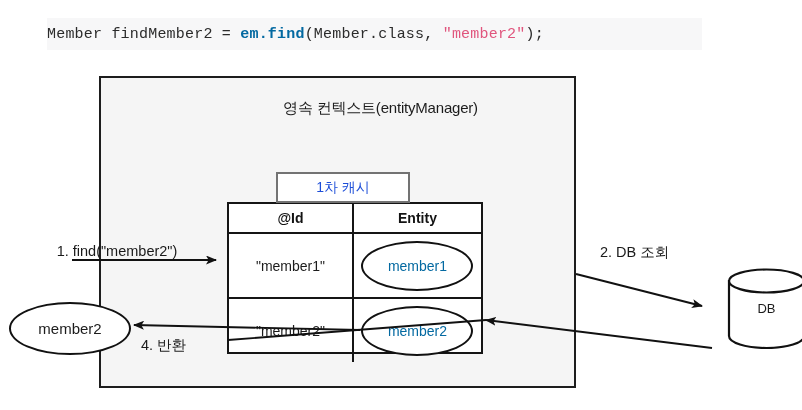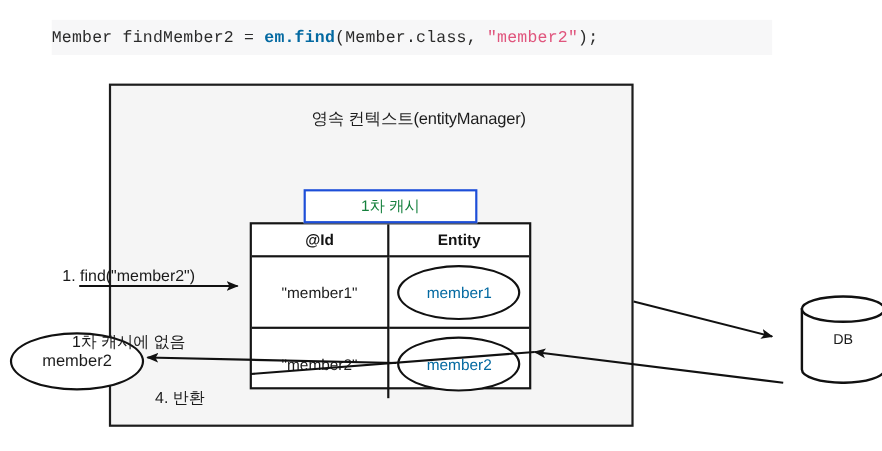--- a/index.html
+++ b/index.html
@@ -58,30 +58,30 @@
     color: #1c1c1c;
     letter-spacing: -0.2px;
     margin-left: 43px;
   }
 
   
   .cache-tab {
     position: absolute;
     left: 276px;
     top: 172px;
-    width: 158px;
+    width: 134px;
     height: 31px;
     background: #ffffff;
-    border: 2px solid #1d4ed8;
+    border: 2px solid #737373;
     box-sizing: border-box;
     display: flex;
     align-items: center;
     justify-content: center;
     font-size: 14px;
-    color: #15803d;
+    color: #1d4ed8;
     z-index: 3;
   }
 
   
   .cache-table {
     position: absolute;
     left: 227px;
     top: 202px;
     width: 256px;
     height: 152px;
@@ -177,21 +177,21 @@
   .lbl {
     position: absolute;
     font-size: 14.5px;
     color: #1a1a1a;
     white-space: pre;
     z-index: 5;
   }
   .lbl-1 { left: 22px;  top: 201px; text-align: center; width: 190px; line-height: 20px; }
   .lbl-2 { left: 600px; top: 243px; }
   .lbl-3 { left: 517px; top: 337px; }
-  .lbl-4 { left: 141px; top: 352px; }
+  .lbl-4 { left: 141px; top: 336px; }
 
   
   .arrows {
     position: absolute;
     left: 0; top: 0;
     width: 802px; height: 410px;
     z-index: 6;
     pointer-events: none;
   }
 </style>
@@ -239,22 +239,22 @@
   <div class="db-cyl">
     <svg width="79" height="81" viewBox="0 0 79 81">
       <path d="M2,13 L2,68 A37.5,12 0 0 0 77,68 L77,13 Z" fill="#ffffff" stroke="#111111" stroke-width="2.2"></path>
       <ellipse cx="39.5" cy="13" rx="37.5" ry="11.5" fill="#ffffff" stroke="#111111" stroke-width="2.2"></ellipse>
     </svg>
     <div class="db-label">DB</div>
   </div>
 
   <div class="lbl lbl-1">
     <div>1. find("member2")</div>
-    <div>1차 캐시에 없음</div>
-  </div>
+  </div>
+  <div class="lbl lbl-2">2. DB 조회</div>
   <div class="lbl lbl-4">4. 반환</div>
 
   <svg class="arrows" viewBox="0 0 802 410">
     <defs>
       <marker id="ah" markerWidth="11" markerHeight="9" refX="10" refY="4.5" orient="auto" markerUnits="userSpaceOnUse">
         <path d="M0,0 L11,4.5 L0,9 L2.6,4.5 Z" fill="#111111"></path>
       </marker>
     </defs>
 
     <line x1="72" y1="260" x2="216" y2="260" stroke="#111111" stroke-width="1.9" marker-end="url(#ah)"></line>

